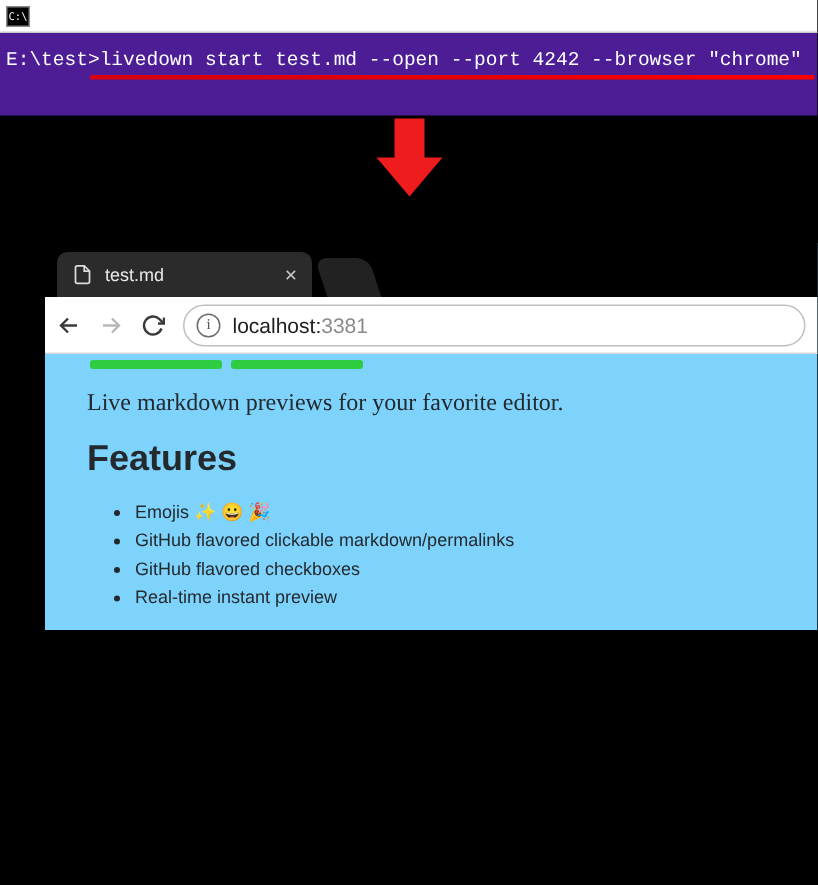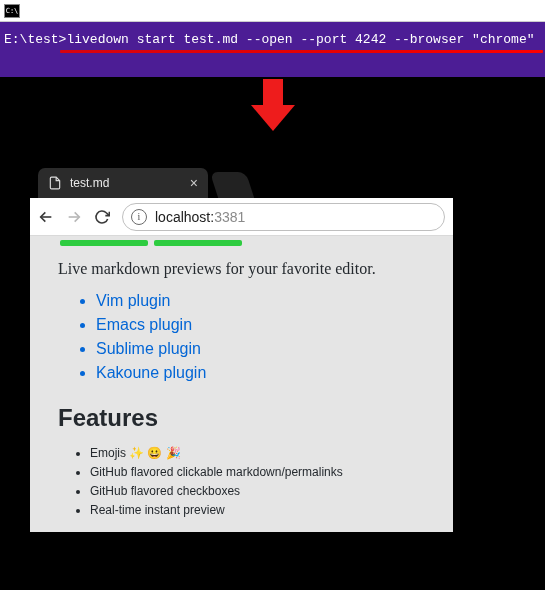--- a/index.html
+++ b/index.html
@@ -72,22 +72,22 @@
     border-left: 22px solid transparent;
     border-right: 22px solid transparent;
     border-top: 26px solid #ee1c1c;
   }
   .black-spacer { background:#000; height: 6px; }
 
   .browser {
     position: absolute;
     left: 30px;
     top: 162px;
-    width: 423px;
-    background: #e5e5e5;
+    width: 515px;
+    background: #7dd3fc;
     box-shadow: 0 0 0 1px #000;
   }
   .tabbar {
     background: #000;
     height: 36px;
     display: flex;
     align-items: flex-end;
     padding-left: 8px;
   }
   .tab {
@@ -236,26 +236,20 @@
       <span><span class="addr-host">localhost:</span><span class="addr-port">3381</span></span>
     </div>
   </div>
 
   <div class="page">
     <div class="green-bars">
         <span></span>
         <span></span>
       </div>
     <p class="intro">Live markdown previews for your favorite editor.</p>
-    <ul class="plugins">
-      <li><a href="#">Vim plugin</a></li>
-      <li><a href="#">Emacs plugin</a></li>
-      <li><a href="#">Sublime plugin</a></li>
-      <li><a href="#">Kakoune plugin</a></li>
-    </ul>
     <h2 class="features">Features</h2>
     <ul class="feats">
       <li>Emojis ✨ 😀 🎉</li>
       <li>GitHub flavored clickable markdown/permalinks</li>
       <li>GitHub flavored checkboxes</li>
       <li>Real-time instant preview</li>
     </ul>
   </div>
 </div>
 

